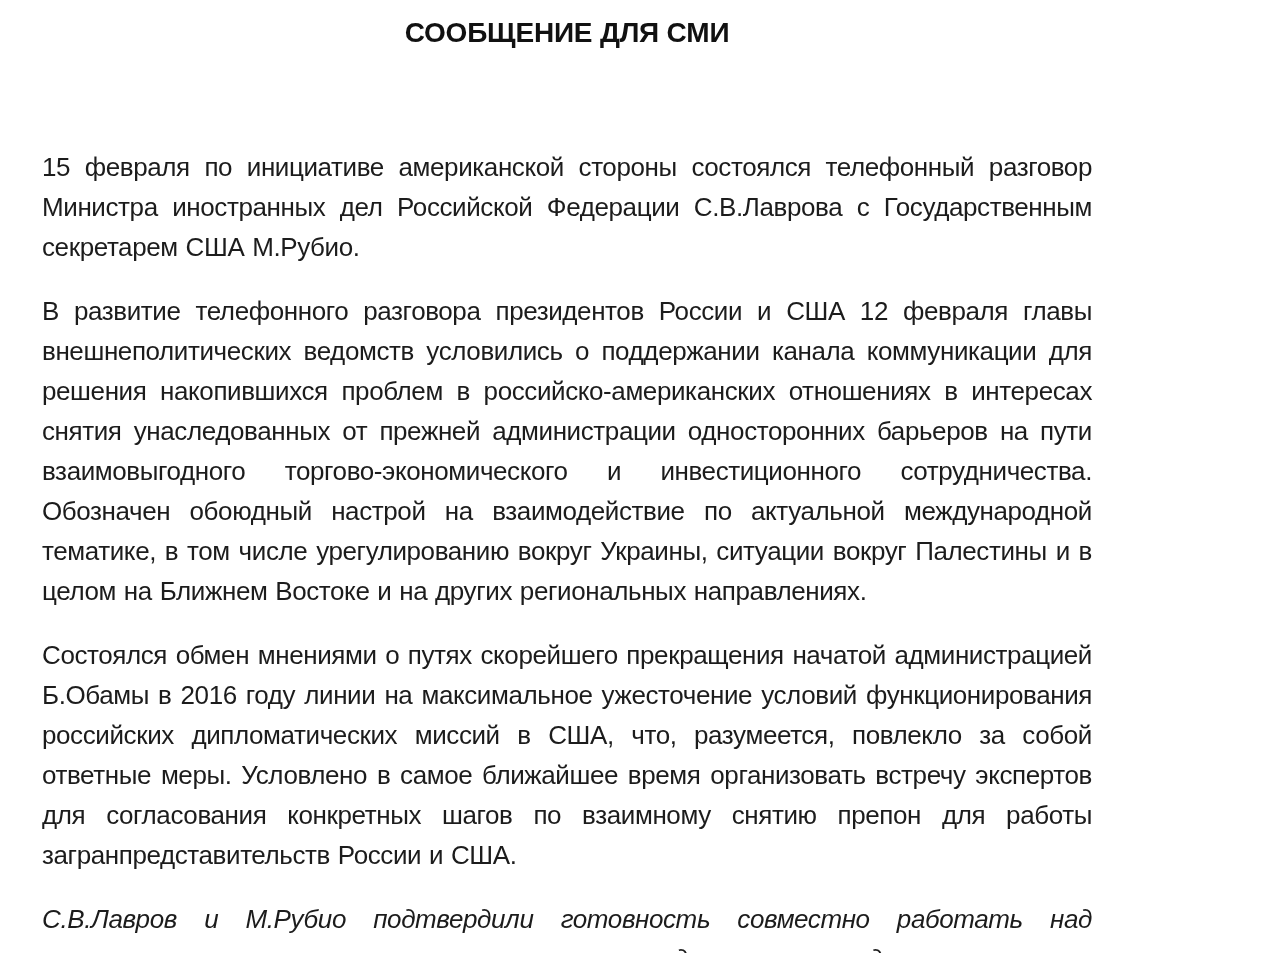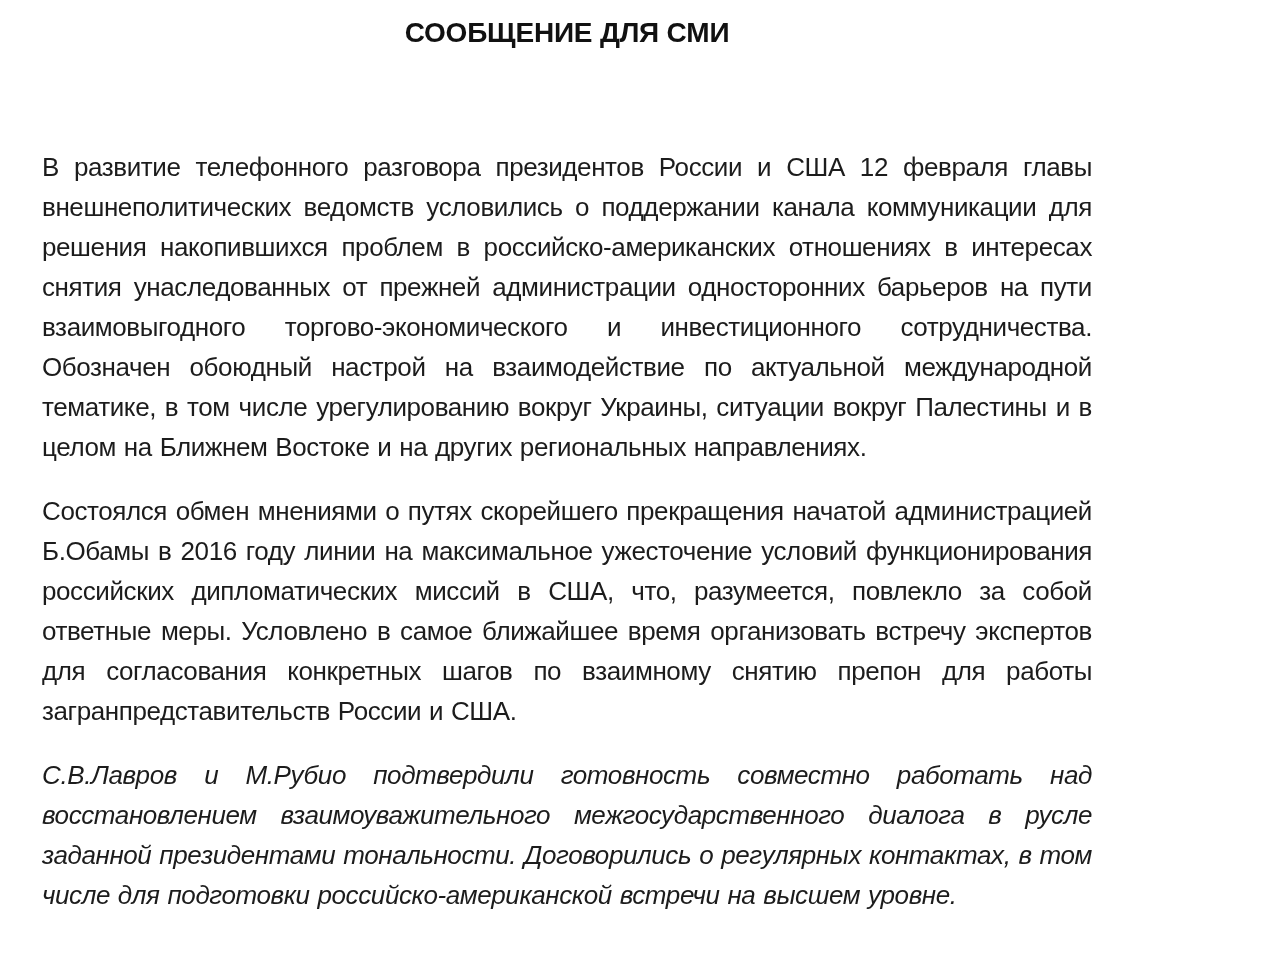--- a/index.html
+++ b/index.html
@@ -47,20 +47,21 @@
   }
 </style>
 </head>
 <body>
 
 <div class="page">
   <main class="document">
 
     <h1 class="doc-title">СООБЩЕНИЕ ДЛЯ СМИ</h1>
 
+    <p class="para">15 февраля по инициативе американской стороны состоялся телефонный разговор Министра иностранных дел Российской Федерации С.В.Лаврова с Государственным секретарем США М.Рубио.</p>
 
     <p class="para">В развитие телефонного разговора президентов России и США 12 февраля главы внешнеполитических ведомств условились о поддержании канала коммуникации для решения накопившихся проблем в российско-американских отношениях в интересах снятия унаследованных от прежней администрации односторонних барьеров на пути взаимовыгодного торгово-экономического и инвестиционного сотрудничества. Обозначен обоюдный настрой на взаимодействие по актуальной международной тематике, в том числе урегулированию вокруг Украины, ситуации вокруг Палестины и в целом на Ближнем Востоке и на других региональных направлениях.</p>
 
     <p class="para">Состоялся обмен мнениями о путях скорейшего прекращения начатой администрацией Б.Обамы в 2016 году линии на максимальное ужесточение условий функционирования российских дипломатических миссий в США, что, разумеется, повлекло за собой ответные меры. Условлено в самое ближайшее время организовать встречу экспертов для согласования конкретных шагов по взаимному снятию препон для работы загранпредставительств России и США.</p>
 
     <p class="para">С.В.Лавров и М.Рубио подтвердили готовность совместно работать над восстановлением взаимоуважительного межгосударственного диалога в русле заданной президентами тональности. Договорились о регулярных контактах, в том числе для подготовки российско-американской встречи на высшем уровне.</p>
 
   </main>
 </div>
 

